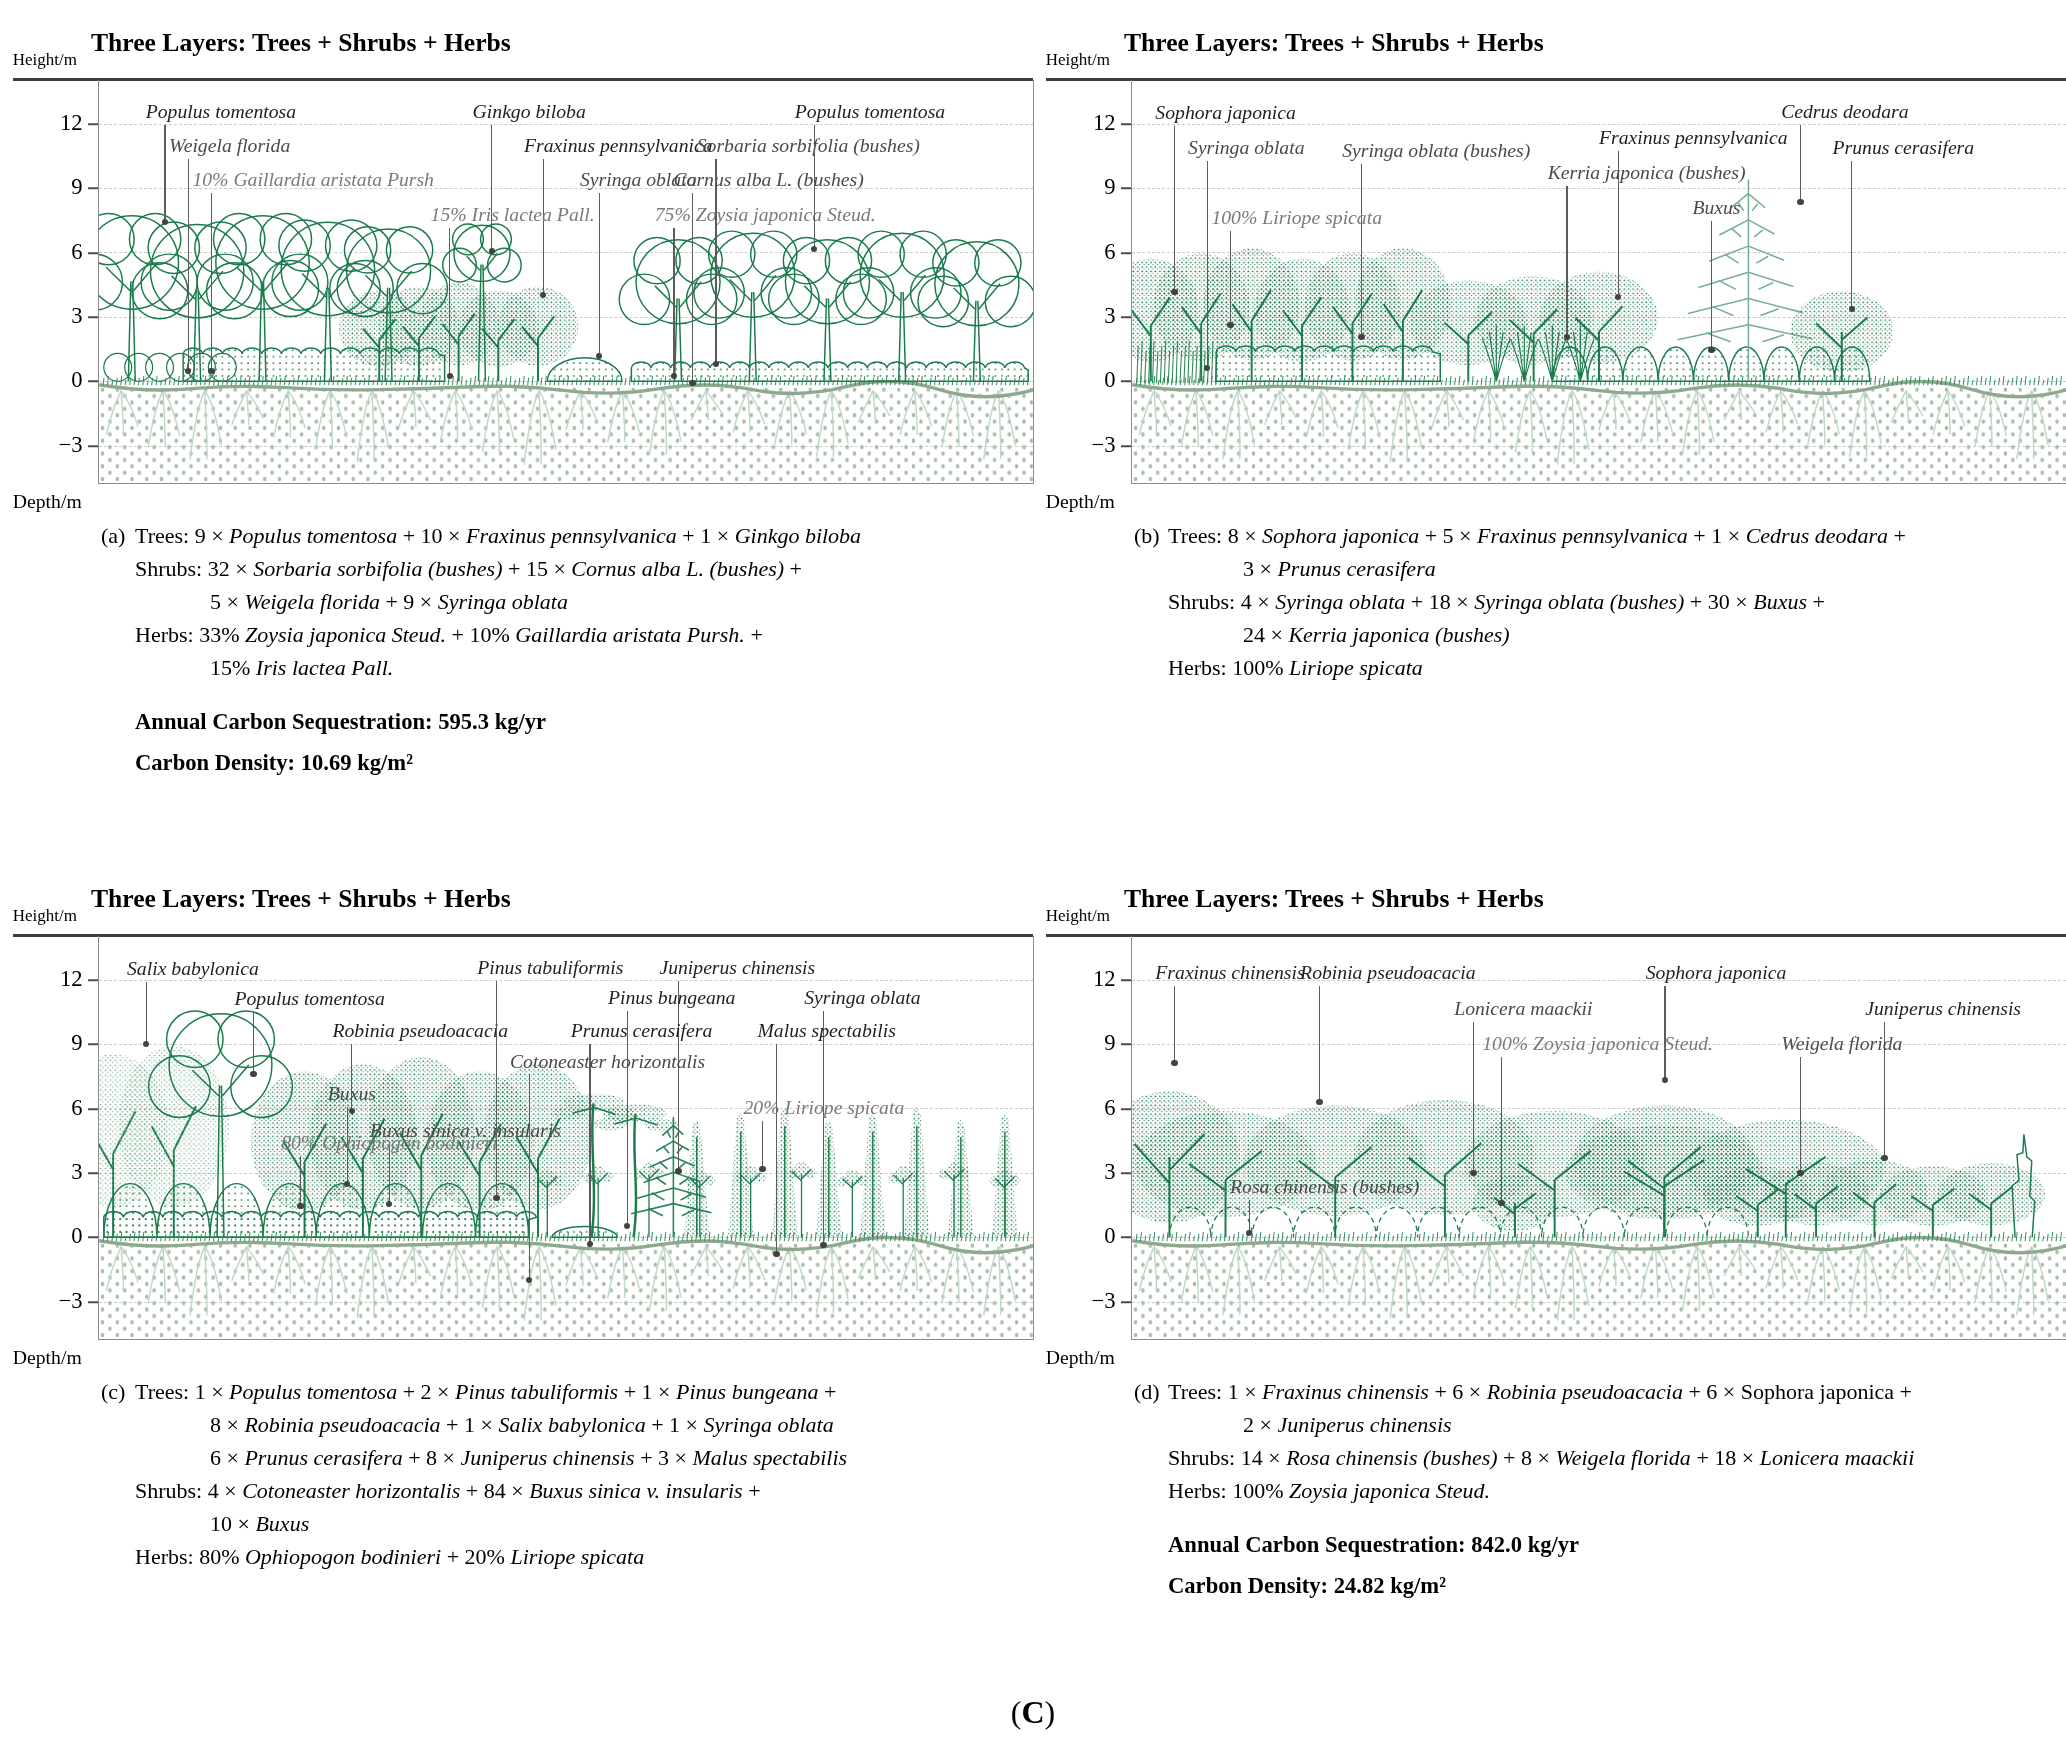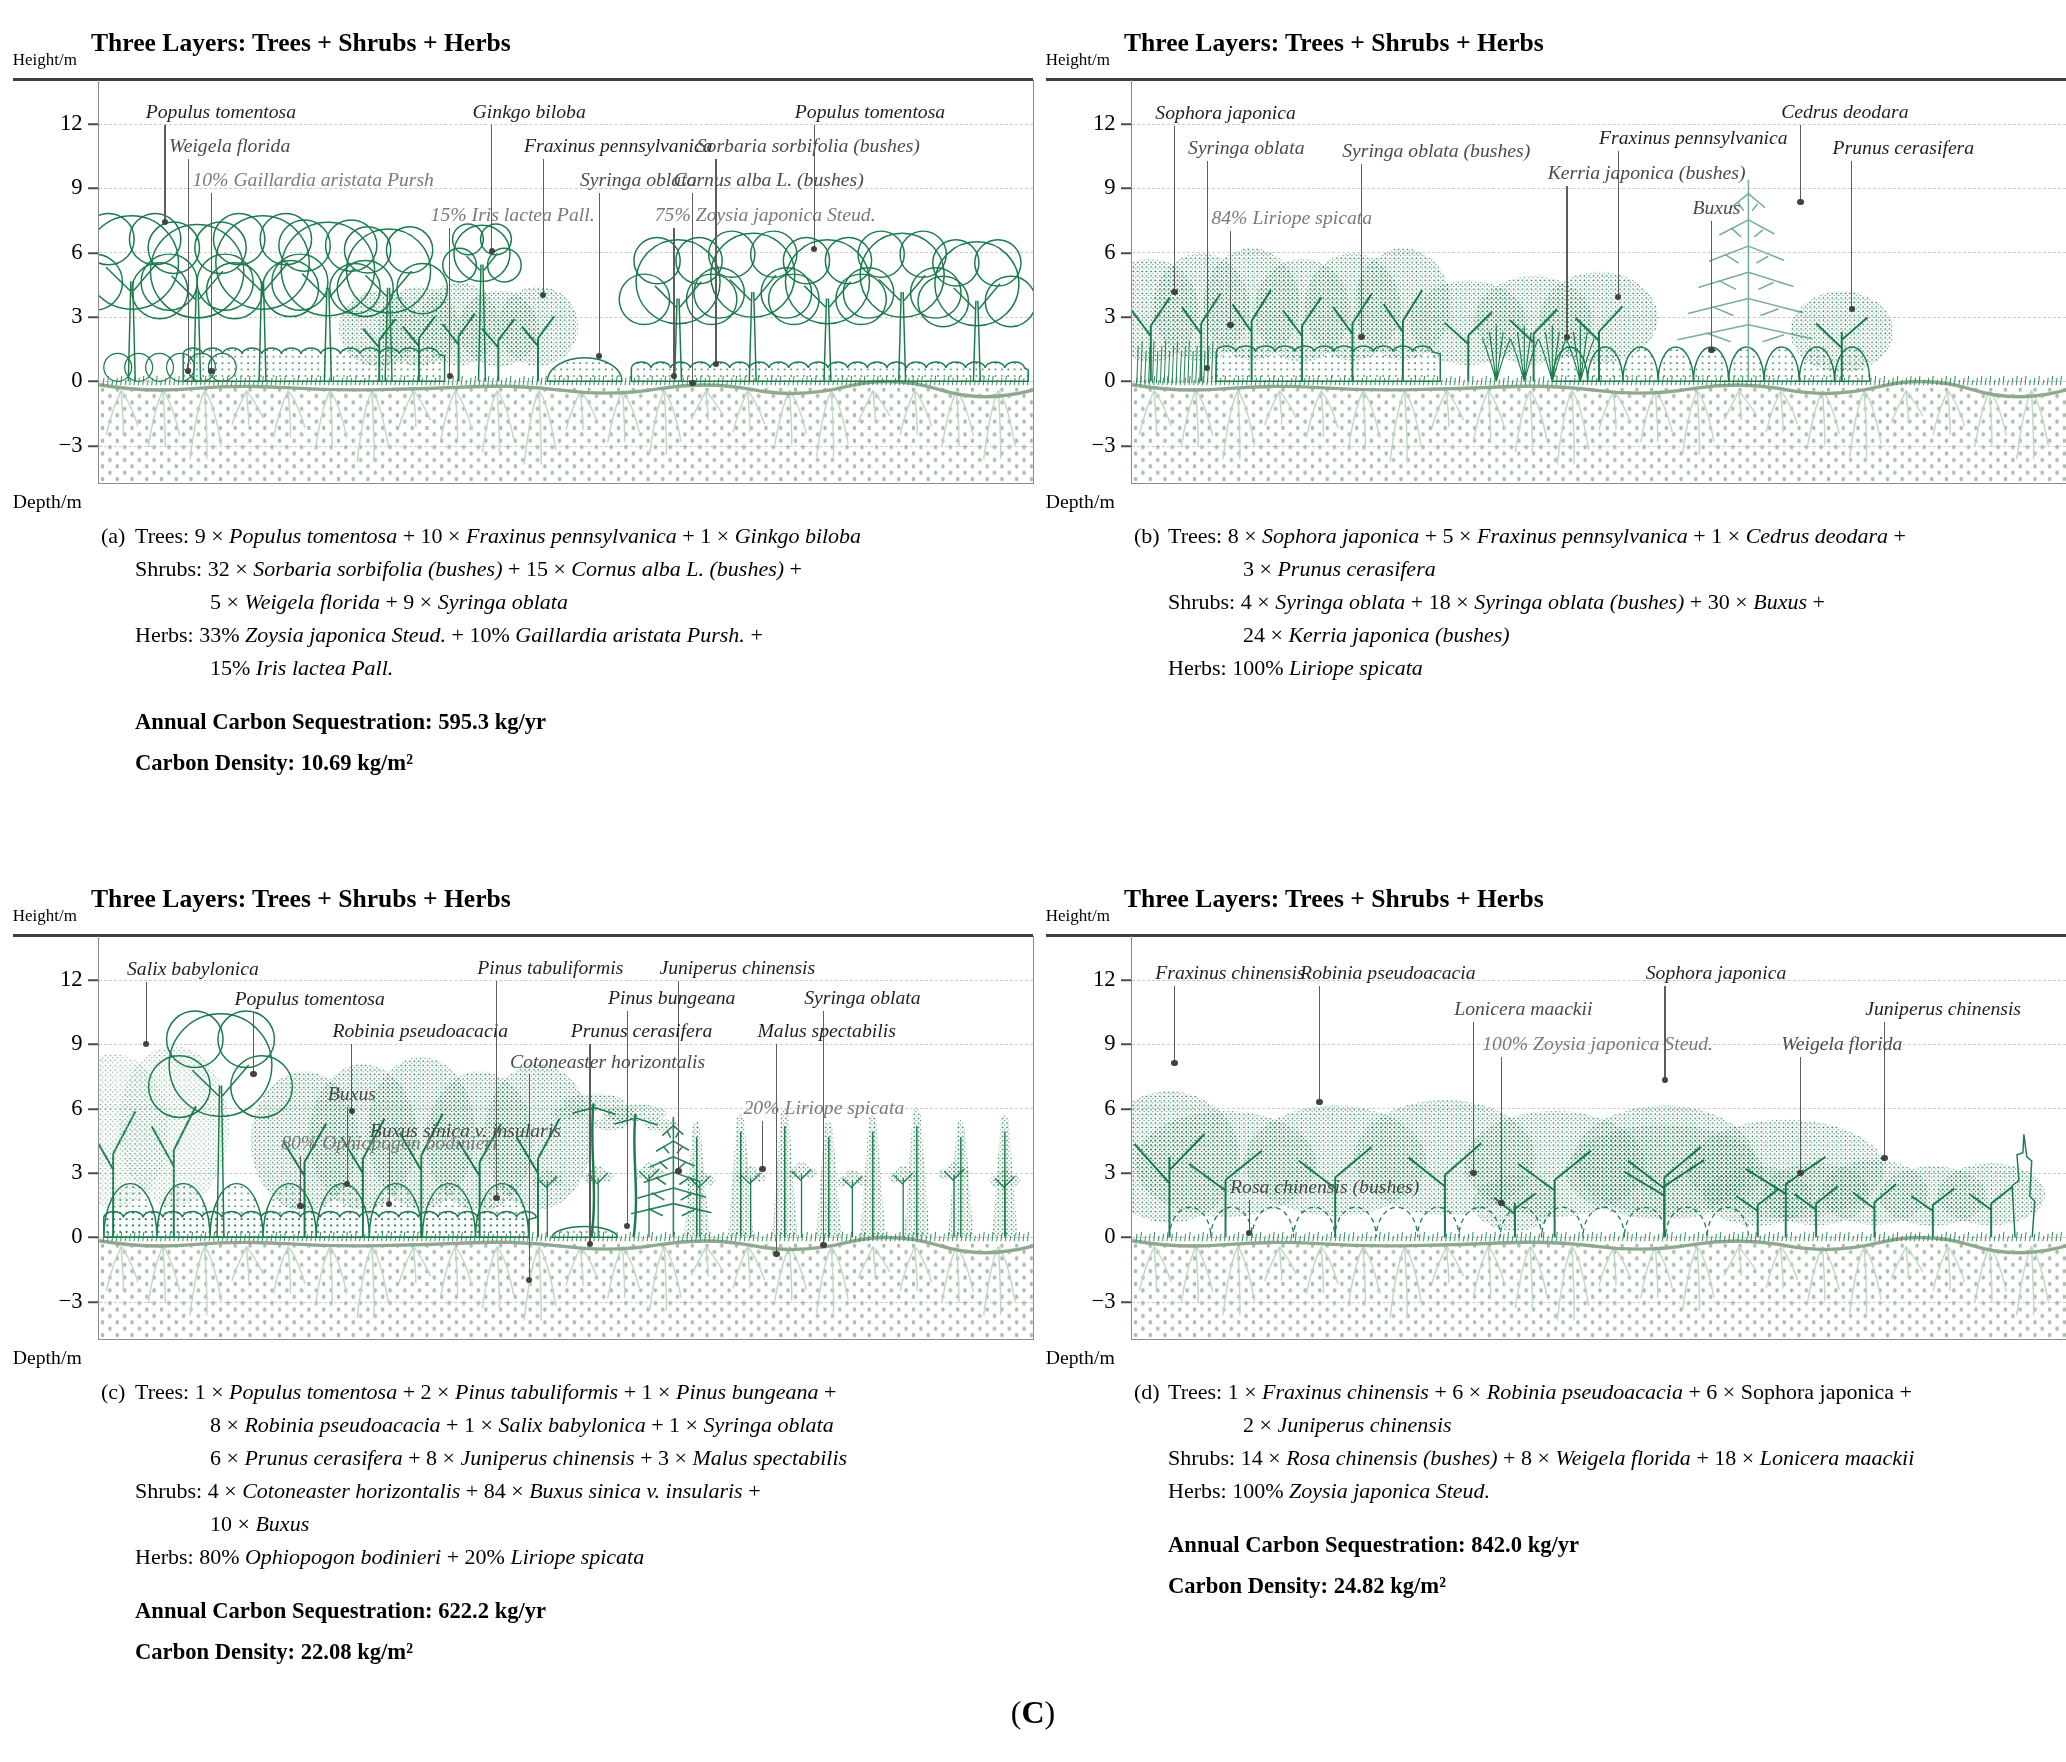--- a/index.html
+++ b/index.html
@@ -443,21 +443,21 @@
           </g>
           <g>
             <path d="M1444 613 L1444 512.13154 M1444 545.1430359999999 L1391.75 495.625792 M1444 528.637288 L1496.25 483.24648099999996" stroke="#1b7b4b" stroke-width="4" fill="none"></path>
             <ellipse cx="1444" cy="512.13154" rx="104.5" ry="82.52874" fill="url(#dt1)"></ellipse>
           </g>
           <path d="M8 621 L10 606 M17 621 L19 602 M26 621 L28 610 M35 621 L37 606 M44 621 L46 602 M53 621 L55 610 M62 621 L64 606 M71 621 L73 602 M80 621 L82 606 M89 621 L91 602 M98 621 L100 610 M107 621 L109 606 M116 621 L118 602 M125 621 L127 610 M134 621 L136 606 M143 621 L145 602 M152 621 L154 606 M161 621 L163 602 M170 621 L172 610 M179 621 L181 606 M188 621 L190 602 M197 621 L199 610 M206 621 L208 606 M215 621 L217 602 M224 621 L226 606 M233 621 L235 602 M242 621 L244 610 M251 621 L253 606 M260 621 L262 602 M269 621 L271 610 M278 621 L280 606 M287 621 L289 602 M296 621 L298 606 M305 621 L307 602 M314 621 L316 610 M323 621 L325 606 M332 621 L334 602 M341 621 L343 610 M350 621 L352 606 M359 621 L361 602 M368 621 L370 606 M377 621 L379 602 M386 621 L388 610 M395 621 L397 606 M404 621 L406 602 M413 621 L415 610 M422 621 L424 606 M431 621 L433 602 M440 621 L442 606 M449 621 L451 602 M458 621 L460 610 M467 621 L469 606 M476 621 L478 602 M485 621 L487 610 M494 621 L496 606 M503 621 L505 602 M512 621 L514 606 M521 621 L523 602 M530 621 L532 610 M539 621 L541 606 M548 621 L550 602 M557 621 L559 610 M566 621 L568 606 M575 621 L577 602 M584 621 L586 606 M593 621 L595 602 M602 621 L604 610 M611 621 L613 606 M620 621 L622 602 M629 621 L631 610 M638 621 L640 606 M647 621 L649 602 M656 621 L658 606 M665 621 L667 602 M674 621 L676 610 M683 621 L685 606 M692 621 L694 602 M701 621 L703 610 M710 621 L712 606 M719 621 L721 602 M728 621 L730 606 M737 621 L739 602 M746 621 L748 610 M755 621 L757 606 M764 621 L766 602 M773 621 L775 610 M782 621 L784 606 M791 621 L793 602 M800 621 L802 606 M809 621 L811 602 M818 621 L820 610 M827 621 L829 606 M836 621 L838 602 M845 621 L847 610 M854 621 L856 606 M863 621 L865 602 M872 621 L874 606 M881 621 L883 602 M890 621 L892 610 M899 621 L901 606 M908 621 L910 602 M917 621 L919 610 M926 621 L928 606 M935 621 L937 602 M944 621 L946 606 M953 621 L955 602 M962 621 L964 610 M971 621 L973 606 M980 621 L982 602 M989 621 L991 610 M998 621 L1000 606 M1007 621 L1009 602 M1016 621 L1018 606 M1025 621 L1027 602 M1034 621 L1036 610 M1043 621 L1045 606 M1052 621 L1054 602 M1061 621 L1063 610 M1070 621 L1072 606 M1079 621 L1081 602 M1088 621 L1090 606 M1097 621 L1099 602 M1106 621 L1108 610 M1115 621 L1117 606 M1124 621 L1126 602 M1133 621 L1135 610 M1142 621 L1144 606 M1151 621 L1153 602 M1160 621 L1162 606 M1169 621 L1171 602 M1178 621 L1180 610 M1187 621 L1189 606 M1196 621 L1198 602 M1205 621 L1207 610 M1214 621 L1216 606 M1223 621 L1225 602 M1232 621 L1234 606 M1241 621 L1243 602 M1250 621 L1252 610 M1259 621 L1261 606 M1268 621 L1270 602 M1277 621 L1279 610 M1286 621 L1288 606 M1295 621 L1297 602 M1304 621 L1306 606 M1313 621 L1315 602 M1322 621 L1324 610 M1331 621 L1333 606 M1340 621 L1342 602 M1349 621 L1351 610 M1358 621 L1360 606 M1367 621 L1369 602 M1376 621 L1378 606 M1385 621 L1387 602 M1394 621 L1396 610 M1403 621 L1405 606 M1412 621 L1414 602 M1421 621 L1423 610 M1430 621 L1432 606 M1439 621 L1441 602 M1448 621 L1450 606 M1457 621 L1459 602 M1466 621 L1468 610 M1475 621 L1477 606 M1484 621 L1486 602 M1493 621 L1495 610 M1502 621 L1504 606 M1511 621 L1513 602 M1520 621 L1522 606 M1529 621 L1531 602 M1538 621 L1540 610 M1547 621 L1549 606 M1556 621 L1558 602 M1565 621 L1567 610 M1574 621 L1576 606 M1583 621 L1585 602 M1592 621 L1594 606 M1601 621 L1603 602 M1610 621 L1612 610 M1619 621 L1621 606 M1628 621 L1630 602 M1637 621 L1639 610 M1646 621 L1648 606 M1655 621 L1657 602 M1664 621 L1666 606 M1673 621 L1675 602 M1682 621 L1684 610 M1691 621 L1693 606 M1700 621 L1702 602 M1709 621 L1711 610 M1718 621 L1720 606 M1727 621 L1729 602 M1736 621 L1738 606 M1745 621 L1747 602 M1754 621 L1756 610 M1763 621 L1765 606 M1772 621 L1774 602 M1781 621 L1783 610 M1790 621 L1792 606 M1799 621 L1801 602 M1808 621 L1810 606 M1817 621 L1819 602 M1826 621 L1828 610 M1835 621 L1837 606 M1844 621 L1846 602 M1853 621 L1855 610 M1862 621 L1864 606 M1871 621 L1873 602 M1880 621 L1882 606 M1889 621 L1891 602 " stroke="#2f8a59" stroke-width="2" fill="none"></path>
         </svg>
         <div class="lbl " style="left:2.5%;top:20.6px"><span>Sophora japonica</span><span class="lead" style="height:165px"></span></div>
         <div class="lbl s" style="left:6%;top:56px"><span>Syringa oblata</span><span class="lead" style="height:206px"></span></div>
         <div class="lbl s" style="left:22.5%;top:59px"><span>Syringa oblata (bushes)</span><span class="lead" style="height:172px"></span></div>
-        <div class="lbl g" style="left:8.5%;top:126px"><span>84% Liriope spicata</span><span class="lead" style="height:93px"></span></div>
+        <div class="lbl g" style="left:8.5%;top:126px"><span>100% Liriope spicata</span><span class="lead" style="height:93px"></span></div>
         <div class="lbl " style="left:50%;top:46px"><span>Fraxinus pennsylvanica</span><span class="lead" style="height:145px"></span></div>
         <div class="lbl s" style="left:44.5%;top:81px"><span>Kerria japonica (bushes)</span><span class="lead" style="height:150px"></span></div>
         <div class="lbl s" style="left:60%;top:116px"><span>Buxus</span><span class="lead" style="height:128px"></span></div>
         <div class="lbl " style="left:69.5%;top:19.7px"><span>Cedrus deodara</span><span class="lead" style="height:76px"></span></div>
         <div class="lbl " style="left:75%;top:56px"><span>Prunus cerasifera</span><span class="lead" style="height:147px"></span></div>
       </div>
   <div class="dlab">Depth/m</div>
   <div class="bottomblock">
     <div class="complines">
           <div class="cline ind0"><span class="pre">(b)</span><span class="">Trees: 8 × </span><span class="it">Sophora japonica</span><span class=""> + 5 × </span><span class="it">Fraxinus pennsylvanica</span><span class=""> + 1 × </span><span class="it">Cedrus deodara</span><span class=""> +</span></div>
@@ -714,24 +714,20 @@
   <div class="dlab">Depth/m</div>
   <div class="bottomblock">
     <div class="complines">
           <div class="cline ind0"><span class="pre">(c)</span><span class="">Trees: 1 × </span><span class="it">Populus tomentosa</span><span class=""> + 2 × </span><span class="it">Pinus tabuliformis</span><span class=""> + 1 × </span><span class="it">Pinus bungeana</span><span class=""> +</span></div>
           <div class="cline ind2"><span class="">8 × </span><span class="it">Robinia pseudoacacia</span><span class=""> + 1 × </span><span class="it">Salix babylonica</span><span class=""> + 1 × </span><span class="it">Syringa oblata</span></div>
           <div class="cline ind2"><span class="">6 × </span><span class="it">Prunus cerasifera</span><span class=""> + 8 × </span><span class="it">Juniperus chinensis</span><span class=""> + 3 × </span><span class="it">Malus spectabilis</span></div>
           <div class="cline ind1"><span class="">Shrubs: 4 × </span><span class="it">Cotoneaster horizontalis</span><span class=""> + 84 × </span><span class="it">Buxus sinica v. insularis</span><span class=""> +</span></div>
           <div class="cline ind2"><span class="">10 × </span><span class="it">Buxus</span></div>
           <div class="cline ind1"><span class="">Herbs: 80% </span><span class="it">Ophiopogon bodinieri</span><span class=""> + 20% </span><span class="it">Liriope spicata</span></div>
         </div>
-    <div class="stats">
-      <div><span>Annual Carbon Sequestration:</span> <span>622.2 kg/yr</span></div>
-      <div><span>Carbon Density:</span> <span>22.08 kg/m²</span></div>
-    </div>
   </div>
 </section>
 
 <section class="panel" id="panel-d">
   <h2 class="ptitle"><span class="b">Three Layers:</span><span> Trees + Shrubs + Herbs</span></h2>
   <div class="hlab">Height/m</div>
   <div class="topline"></div>
   <div class="tickwrap">
         <div class="ticklab" style="top:124px">12</div>
         <div class="tickmark" style="top:124px"></div>

